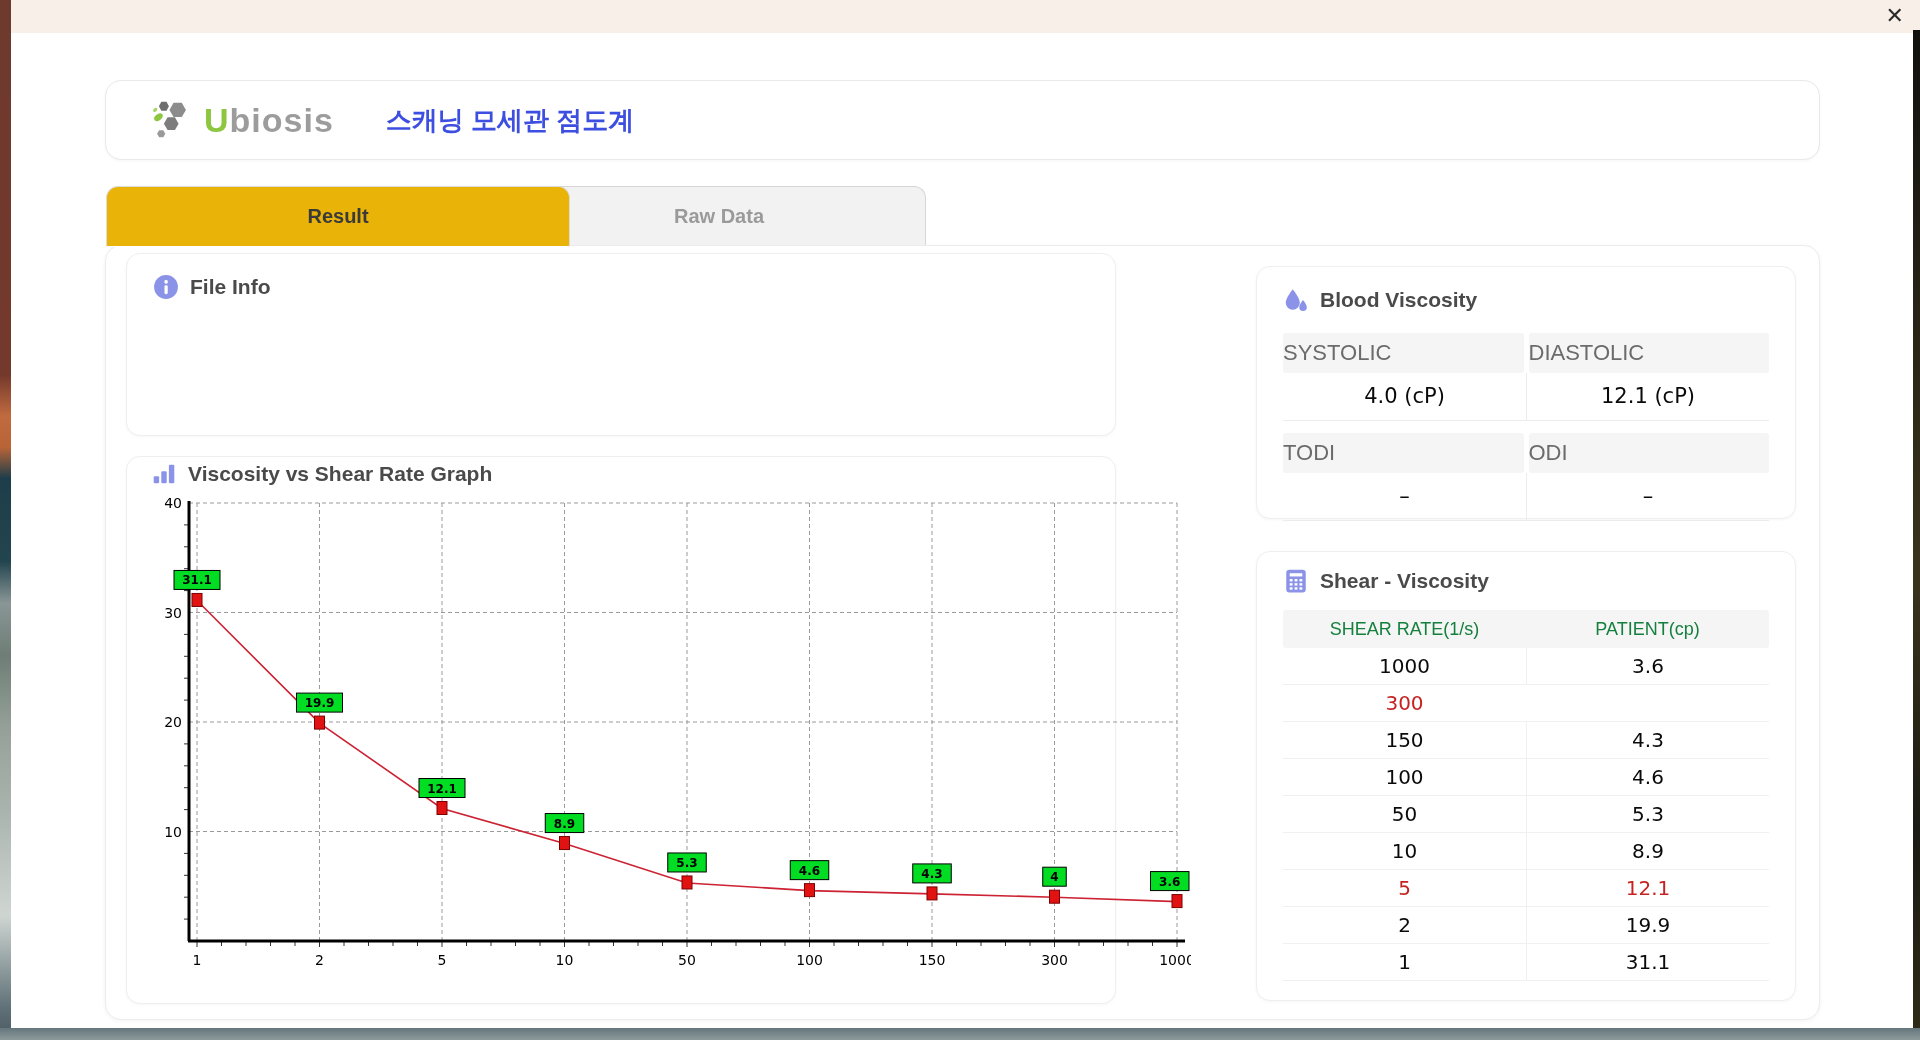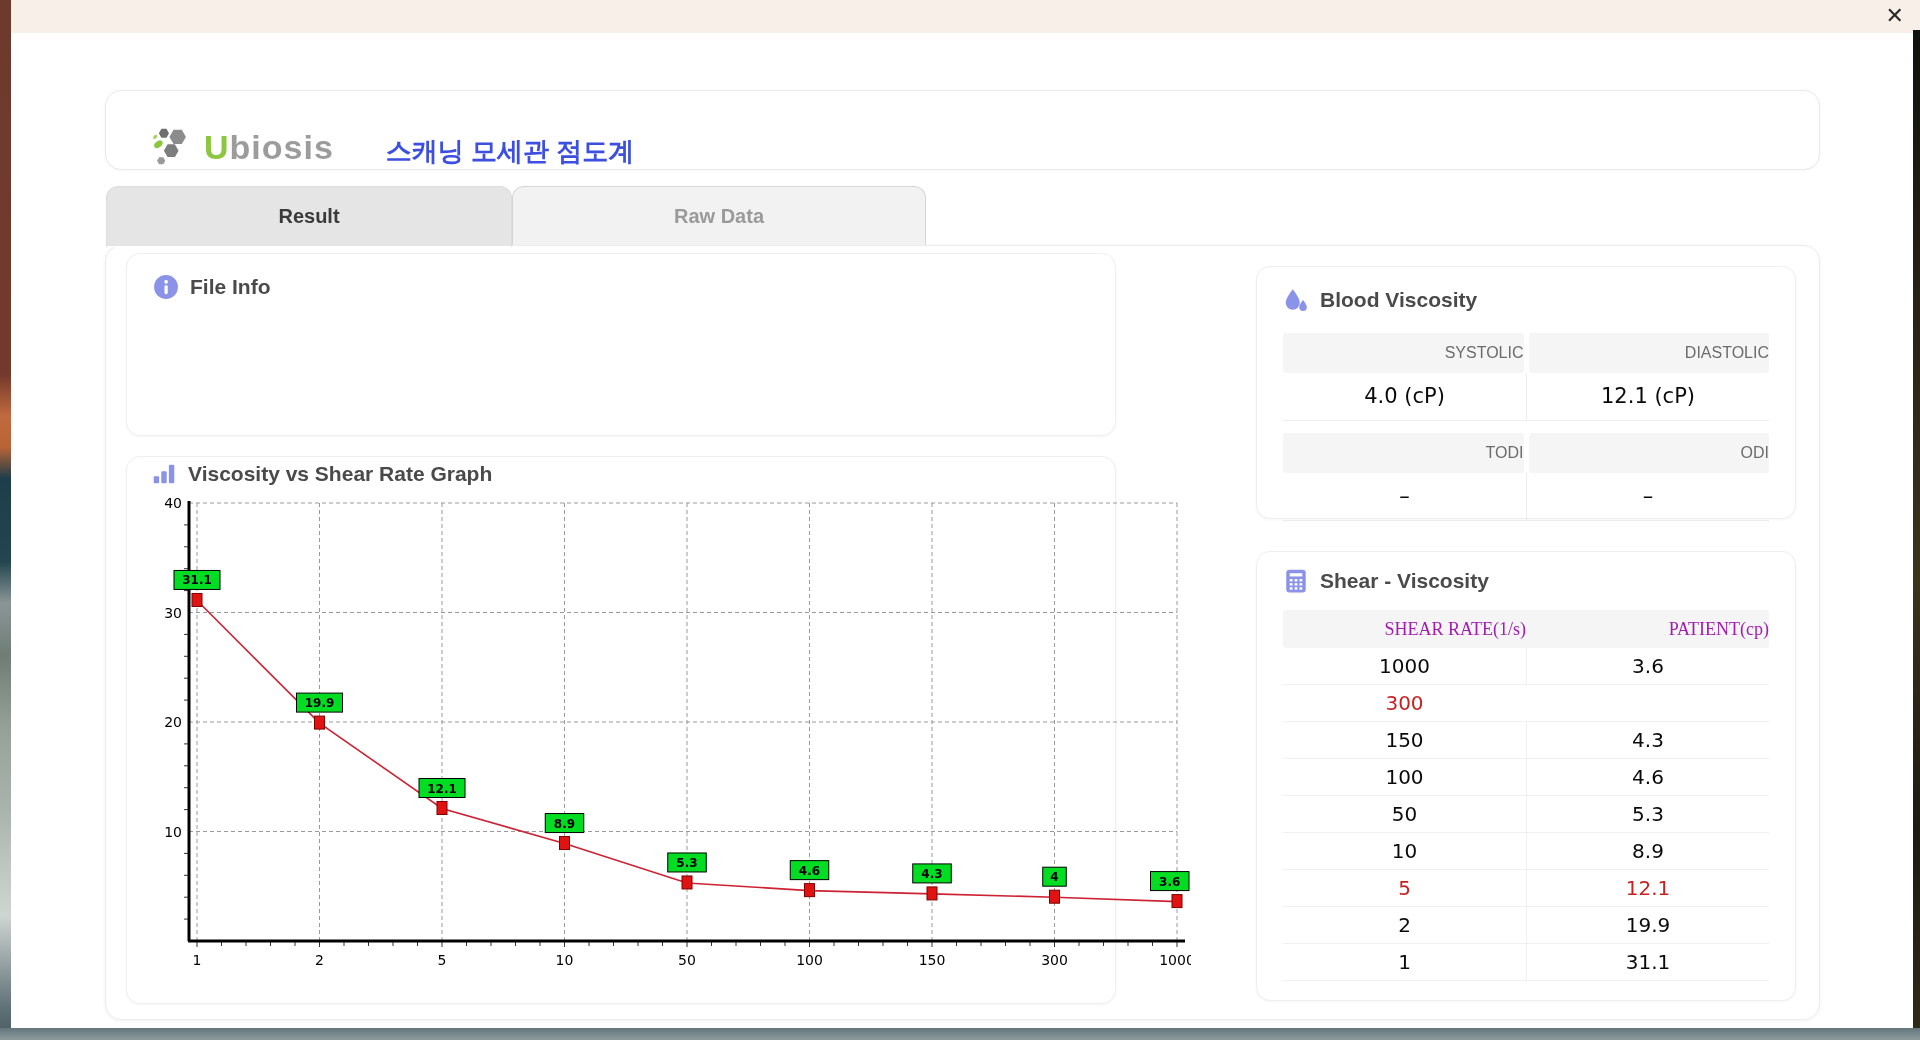--- a/index.html
+++ b/index.html
@@ -14,33 +14,33 @@
     color:#2a2a2a; cursor:pointer; font-weight:400; }
   .right-strip { position:absolute; right:0; top:30px; width:7px; bottom:12px;
     background:linear-gradient(to bottom,#11110d 0%,#2a2417 30%,#3a331c 55%,#1c1a12 80%,#2e2a18 100%); }
   .bottom-strip { position:absolute; left:0; right:0; bottom:0; height:12px;
     background:linear-gradient(to bottom,#64767c,#8d9a9b); }
   .window { position:absolute; left:11px; top:33px; right:7px; bottom:12px; background:#fff;
     border-bottom-left-radius:22px; }
 
   .header-card { position:absolute; left:94px; top:47px; width:1715px; height:80px;
     border:1px solid #e9e9e9; border-radius:16px; background:#fff;
-    box-shadow:0 1px 3px rgba(0,0,0,.04); display:flex; align-items:flex-end; padding:0 46px;margin-top:10px; }
+    box-shadow:0 1px 3px rgba(0,0,0,.04); display:flex; align-items:center; padding:16px 46px; }
   .logo-wrap { display:flex; align-items:center; gap:8px; }
   .logo-text { font-size:34px; font-weight:bold; letter-spacing:1px; }
   .logo-u { color:#8dc63f; } .logo-rest { color:#9c9c9c; font-weight:600; }
   .app-title { margin-left:52px; font-size:26px; font-weight:bold; color:#3d4fe0; }
 
   .content-container { position:absolute; left:94px; top:212px; width:1715px; height:775px;
     border:1px solid #ececec; border-radius:16px; background:#fff;
     box-shadow:0 1px 4px rgba(0,0,0,.05); }
   .tab { position:absolute; top:-60px; height:60px; display:flex; align-items:center;
     justify-content:center; font-size:20px; font-weight:bold; cursor:pointer;
     border-top-left-radius:12px; border-top-right-radius:12px; }
-  .tab-result { left:0; width:406px; background:#e5e5e5; border:1px solid #dcdcdc;
+  .tab-result { left:0; width:464px; background:#eab308; border:1px solid #dcdcdc;
     border-bottom:1px solid #fff; height:61px; z-index:2; color:#3a3a3a; }
   .tab-raw { left:406px; width:414px; height:59px; background:#f2f2f2;
     border:1px solid #d5d5d5; border-bottom:none; color:#9a9a9a; }
 
   .col-left { position:absolute; left:20px; top:7px; width:990px; }
   .col-right { position:absolute; left:1150px; top:20px; width:540px; }
   .card { border:1px solid #efefef; border-radius:14px; background:#fff;
     box-shadow:0 1px 3px rgba(0,0,0,.04); }
   .card-heading { display:flex; align-items:center; gap:11px; }
   .card-heading .ht { font-size:21px; font-weight:bold; color:#4a4a4a; }
@@ -53,31 +53,31 @@
     color:#6b6b6b; font-size:18px; border-radius:3px; }
   .fi-value { height:44px; line-height:44px; text-align:center; color:#0a0a0a;
     font-size:20px; font-family:"DejaVu Sans", sans-serif; border-bottom:1px solid #e8e8e8; }
 
   .graph-card { height:548px; margin-top:20px; padding:4px 24px;text-align:right; }
 
   .bv-card { height:253px; padding:20px 26px; }
   .bv-table { margin-top:20px; }
   .bv-hrow { display:grid; grid-template-columns:1fr 1fr; gap:5px; margin-top:12px; }
   .bv-hrow:first-child { margin-top:0; }
-  .bv-hcell { height:40px; line-height:40px; text-align:right; background:#f5f5f6;
-    color:#6b6b6b; font-size:16px; border-radius:3px; }
+  .bv-hcell { height:40px; line-height:40px; text-align:left; background:#f5f5f6;
+    color:#6b6b6b; font-size:22px; border-radius:3px; }
   .bv-vrow { display:grid; grid-template-columns:1fr 1fr; border-bottom:1px solid #ececec; }
   .bv-vcell { height:47px; line-height:47px; text-align:center; color:#0a0a0a; font-size:21px;
     font-family:"DejaVu Sans", sans-serif; }
   .bv-vcell + .bv-vcell { border-left:1px solid #ececec; }
 
   .shear-card { height:450px; margin-top:32px; padding:16px 26px; }
   .sv-header { display:grid; grid-template-columns:1fr 1fr; background:#f5f5f6;
     border-radius:3px; margin-top:16px; }
-  .sv-hcell { height:38px; line-height:38px; text-align:right; color:#a21caf; font-size:18px;font-family:Liberation Serif, serif; }
+  .sv-hcell { height:38px; line-height:38px; text-align:center; color:#15803d; font-size:18px; }
   .sv-row { display:grid; grid-template-columns:1fr 1fr; border-bottom:1px solid #f0f0f0; }
   .sv-cell { height:36px; line-height:36px; text-align:center; font-size:20px; color:#0a0a0a;
     font-family:"DejaVu Sans", sans-serif; }
   .sv-cell + .sv-cell { border-left:1px solid #f0f0f0; }
   .sv-row.hl .sv-cell { color:#c62222; }
 
   .chart-canvas { margin-top:8px; }
   svg text { font-family:"DejaVu Sans", sans-serif; }
 </style>
 </head>

